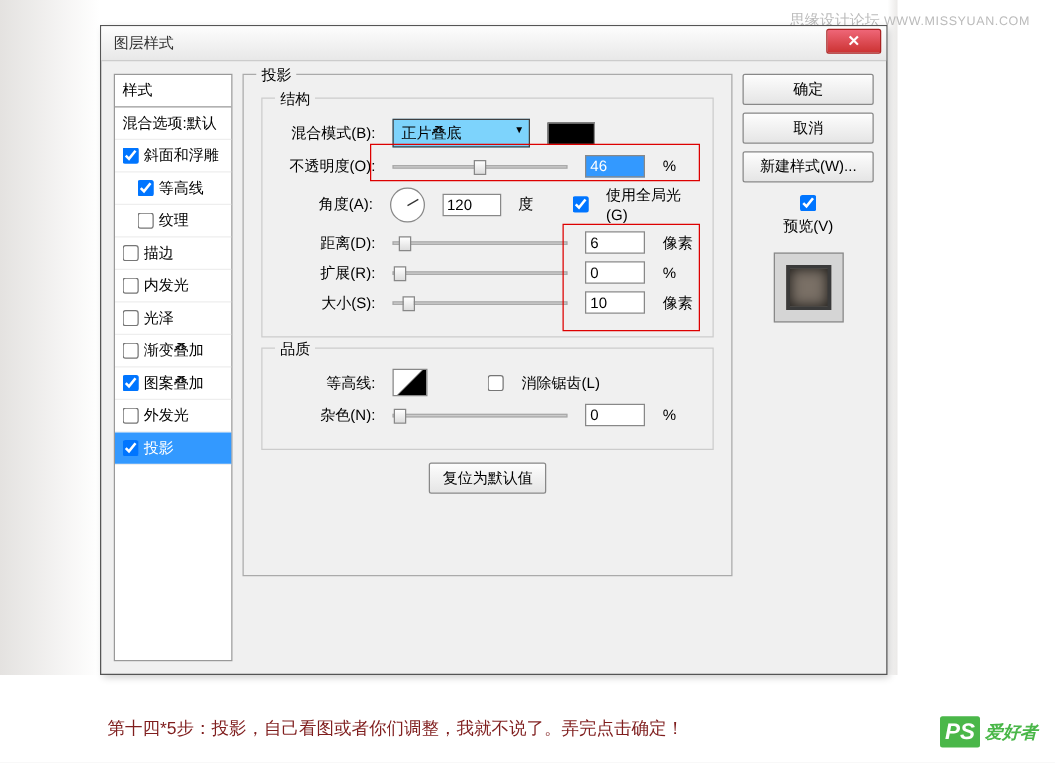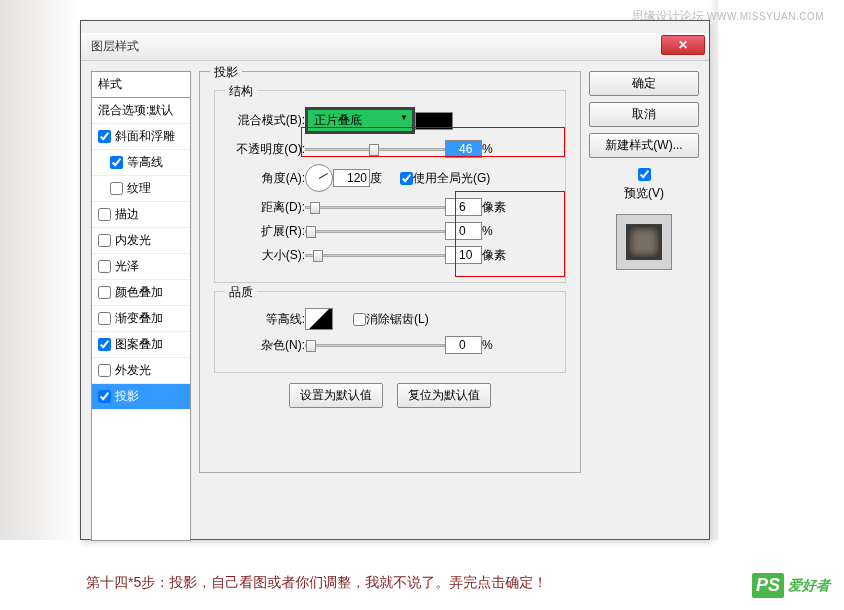--- a/index.html
+++ b/index.html
@@ -1,42 +1,42 @@
 <!DOCTYPE html>
 <html><head>
 <meta charset="utf-8">
 <style>
 * { box-sizing: border-box; margin: 0; padding: 0; font-family: "Microsoft YaHei", SimSun, sans-serif; font-size: 12px; }
 body { background: #fff; width: 844px; height: 610px; position: relative; }
 .watermark-top { position: absolute; top: 8px; right: 20px; color: #bbb; font-size: 12px; }
 .watermark-top .en { font-size: 10px; letter-spacing: 0.5px; }
 .dialog { position: absolute; left: 80px; top: 20px; width: 630px; height: 520px; border: 1px solid #555; background: #f0f0f0; box-shadow: 2px 2px 6px rgba(0,0,0,0.2); }
-.titlebar { height: 28px; background: linear-gradient(#fdfdfd,#e8e8e8); border-bottom: 1px solid #ccc; display: flex; align-items: center; padding: 0 0 0 10px; position: relative; margin-top: 12px; }
+.titlebar { height: 28px; background: linear-gradient(#fdfdfd,#e8e8e8); border-bottom: 1px solid #ccc; display: flex; align-items: center; padding: 0 0 0 10px; position: relative; }
 .titlebar-text { color: #333; }
 .close-btn { position: absolute; right: 4px; top: 2px; width: 44px; height: 20px; background: linear-gradient(#e67,#c33); border: 1px solid #a22; border-radius: 2px; color: #fff; display: flex; align-items: center; justify-content: center; font-weight: bold; }
 .dialog-body { display: flex; height: calc(100% - 28px); padding: 10px; gap: 8px; }
 .left-panel { width: 100px; border: 1px solid #999; background: #fff; }
 .left-header { padding: 4px 6px; border-bottom: 1px solid #999; }
 .left-item { padding: 4px 6px; border-bottom: 1px solid #eee; display: flex; align-items: center; gap: 4px; white-space: nowrap; }
 .left-item.indent { padding-left: 18px; }
 .left-item.selected { background: #3399ff; color: #fff; }
 .left-item input[type=checkbox] { margin: 0; }
 .center-panel { flex: 1; position: relative; }
 .groupbox { border: 1px solid #aaa; margin-bottom: 8px; padding: 10px 14px 12px; position: relative; }
 .groupbox-title { position: absolute; top: -8px; left: 10px; background: #f0f0f0; padding: 0 4px; }
 .sub-group { border: 1px solid #ccc; padding: 10px 10px 12px; margin-top: 8px; position: relative; }
 .sub-title { position: absolute; top: -8px; left: 10px; background: #f0f0f0; padding: 0 4px; }
-.row { display: flex; align-items: center; margin: 6px 0; gap: 0; }
+.row { display: flex; align-items: center; margin: 6px 0; gap: 14px; }
 .row label { width: 80px; text-align: right; }
-.select-box { border: 3px solid #404040; background: #22c55e; padding: 2px 18px 2px 6px; width: 110px; position: relative; }
+.select-box { border: 1px solid #404040; background: #7dd3fc; padding: 2px 18px 2px 6px; width: 110px; position: relative; }
 .select-box::after { content: "▼"; position: absolute; right: 4px; top: 3px; font-size: 8px; }
 .color-swatch { width: 38px; height: 18px; background: #000; border: 1px solid #888; }
 .slider-track { width: 140px; height: 3px; background: #ccc; border: 1px solid #aaa; position: relative; }
 .slider-thumb { position: absolute; top: -5px; width: 10px; height: 12px; background: linear-gradient(#fff,#ddd); border: 1px solid #888; }
-.num-input { width: 37px; border: 1px solid #888; padding: 1px 13px; background: #fff; text-align: left; }
+.num-input { width: 48px; border: 1px solid #888; padding: 1px 3px; background: #fff; text-align: left; }
 .num-input.hl { background: #3399ff; color: #fff; }
 .unit { width: 30px; }
 .angle-dial { width: 28px; height: 28px; border: 1px solid #888; border-radius: 50%; background: #fff; position: relative; }
 .angle-dial::after { content: ""; position: absolute; left: 50%; top: 50%; width: 10px; height: 1px; background: #333; transform: rotate(-30deg); transform-origin: left; }
 .redbox { border: 1.5px solid #d00; position: absolute; pointer-events: none; }
 .contour-swatch { width: 28px; height: 22px; border: 1px solid #888; background: linear-gradient(135deg,#fff 48%,#000 52%); }
 .btn { border: 1px solid #888; background: linear-gradient(#fdfdfd,#e5e5e5); padding: 3px 10px; border-radius: 2px; text-align: center; cursor: pointer; display: inline-block; }
 .right-panel { width: 110px; display: flex; flex-direction: column; gap: 6px; align-items: stretch; }
 .right-panel .btn { width: 100%; }
 .preview-row { display: flex; align-items: center; justify-content: center; gap: 4px; margin-top: 4px; flex-direction: column; }
@@ -93,24 +93,20 @@
           <div class="left-item">
             <input type="checkbox" style="">
             <span>内发光</span>
           </div>
           <div class="left-item">
             <input type="checkbox" style="">
             <span>光泽</span>
           </div>
           <div class="left-item">
             <input type="checkbox" style="">
-            <span>颜色叠加</span>
-          </div>
-          <div class="left-item">
-            <input type="checkbox" style="">
             <span>渐变叠加</span>
           </div>
           <div class="left-item">
             <input type="checkbox" checked="" style="">
             <span>图案叠加</span>
           </div>
           <div class="left-item">
             <input type="checkbox" style="">
             <span>外发光</span>
           </div>
@@ -199,21 +195,20 @@
             <div class="slider-track">
                 <div class="slider-thumb" style="left:0%"></div>
               </div>
             <div class="num-input">0</div>
             <span class="unit">%</span>
           </div>
         </div>
 
 
         <div class="bottom-buttons">
-          <div class="btn">设置为默认值</div>
           <div class="btn">复位为默认值</div>
         </div>
       </div>
     </div>
 
     <div class="right-panel">
       <div class="btn">确定</div>
       <div class="btn">取消</div>
       <div class="btn">新建样式(W)...</div>
       <div class="preview-row">

